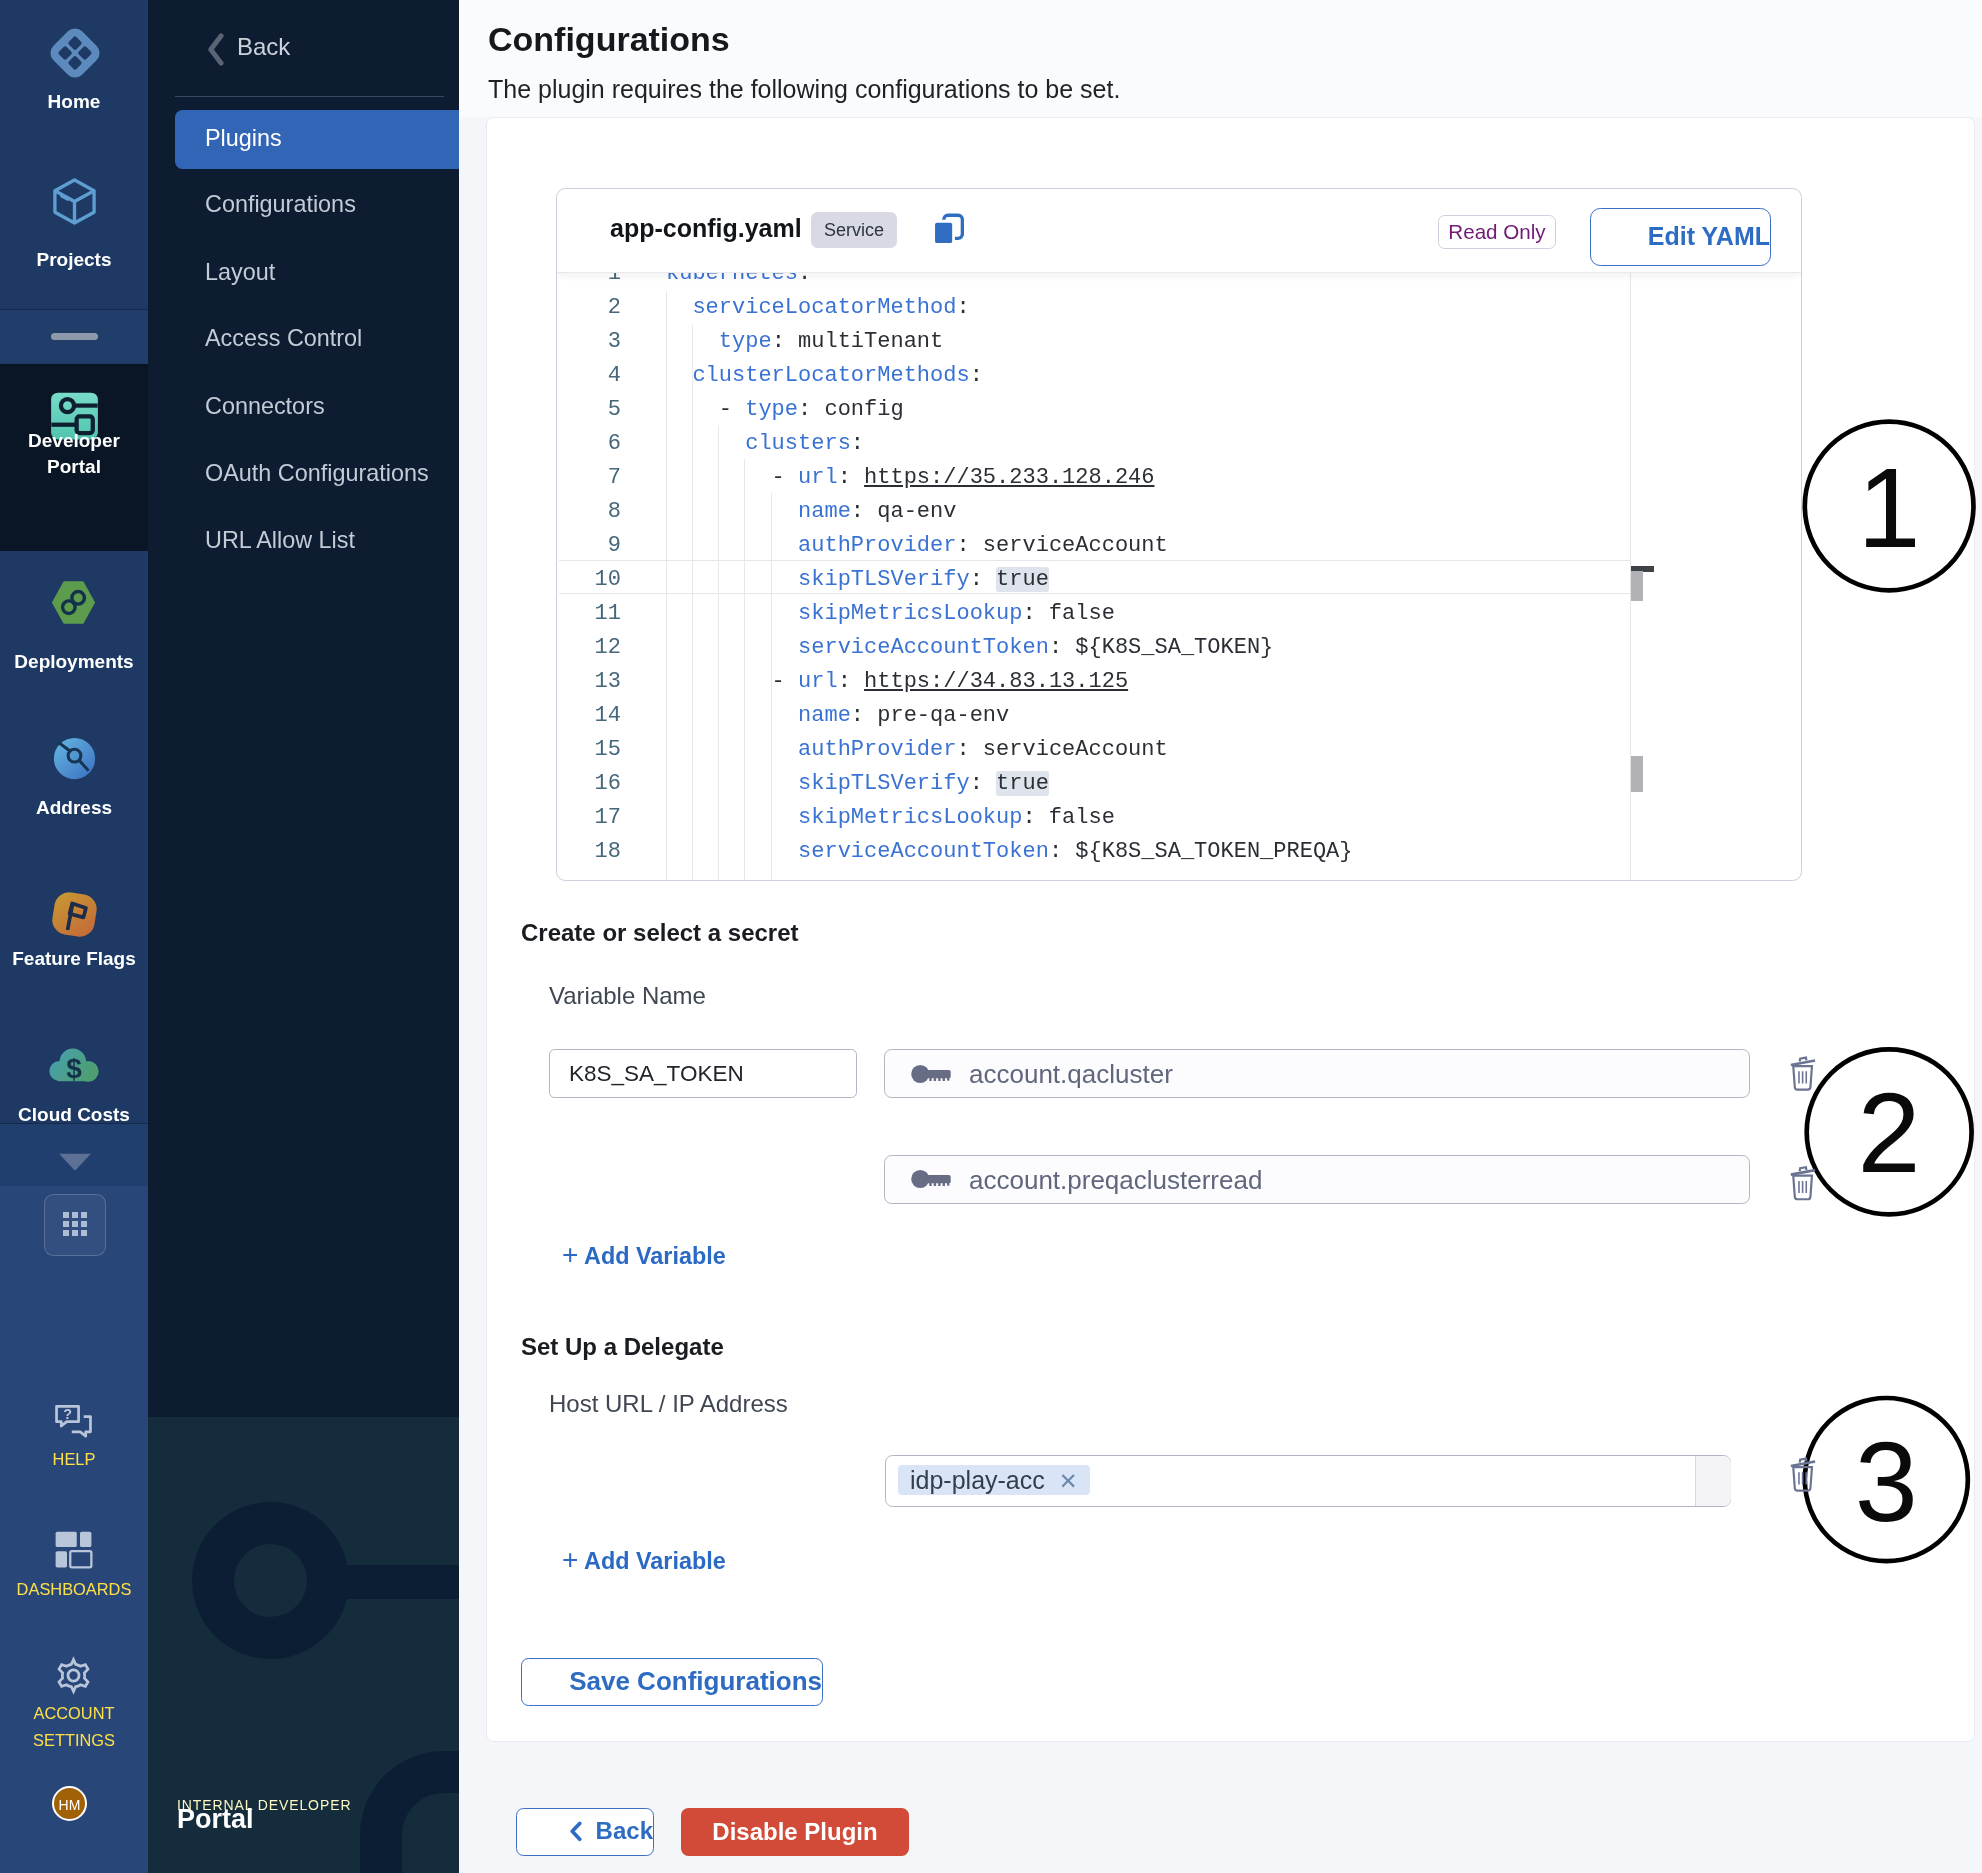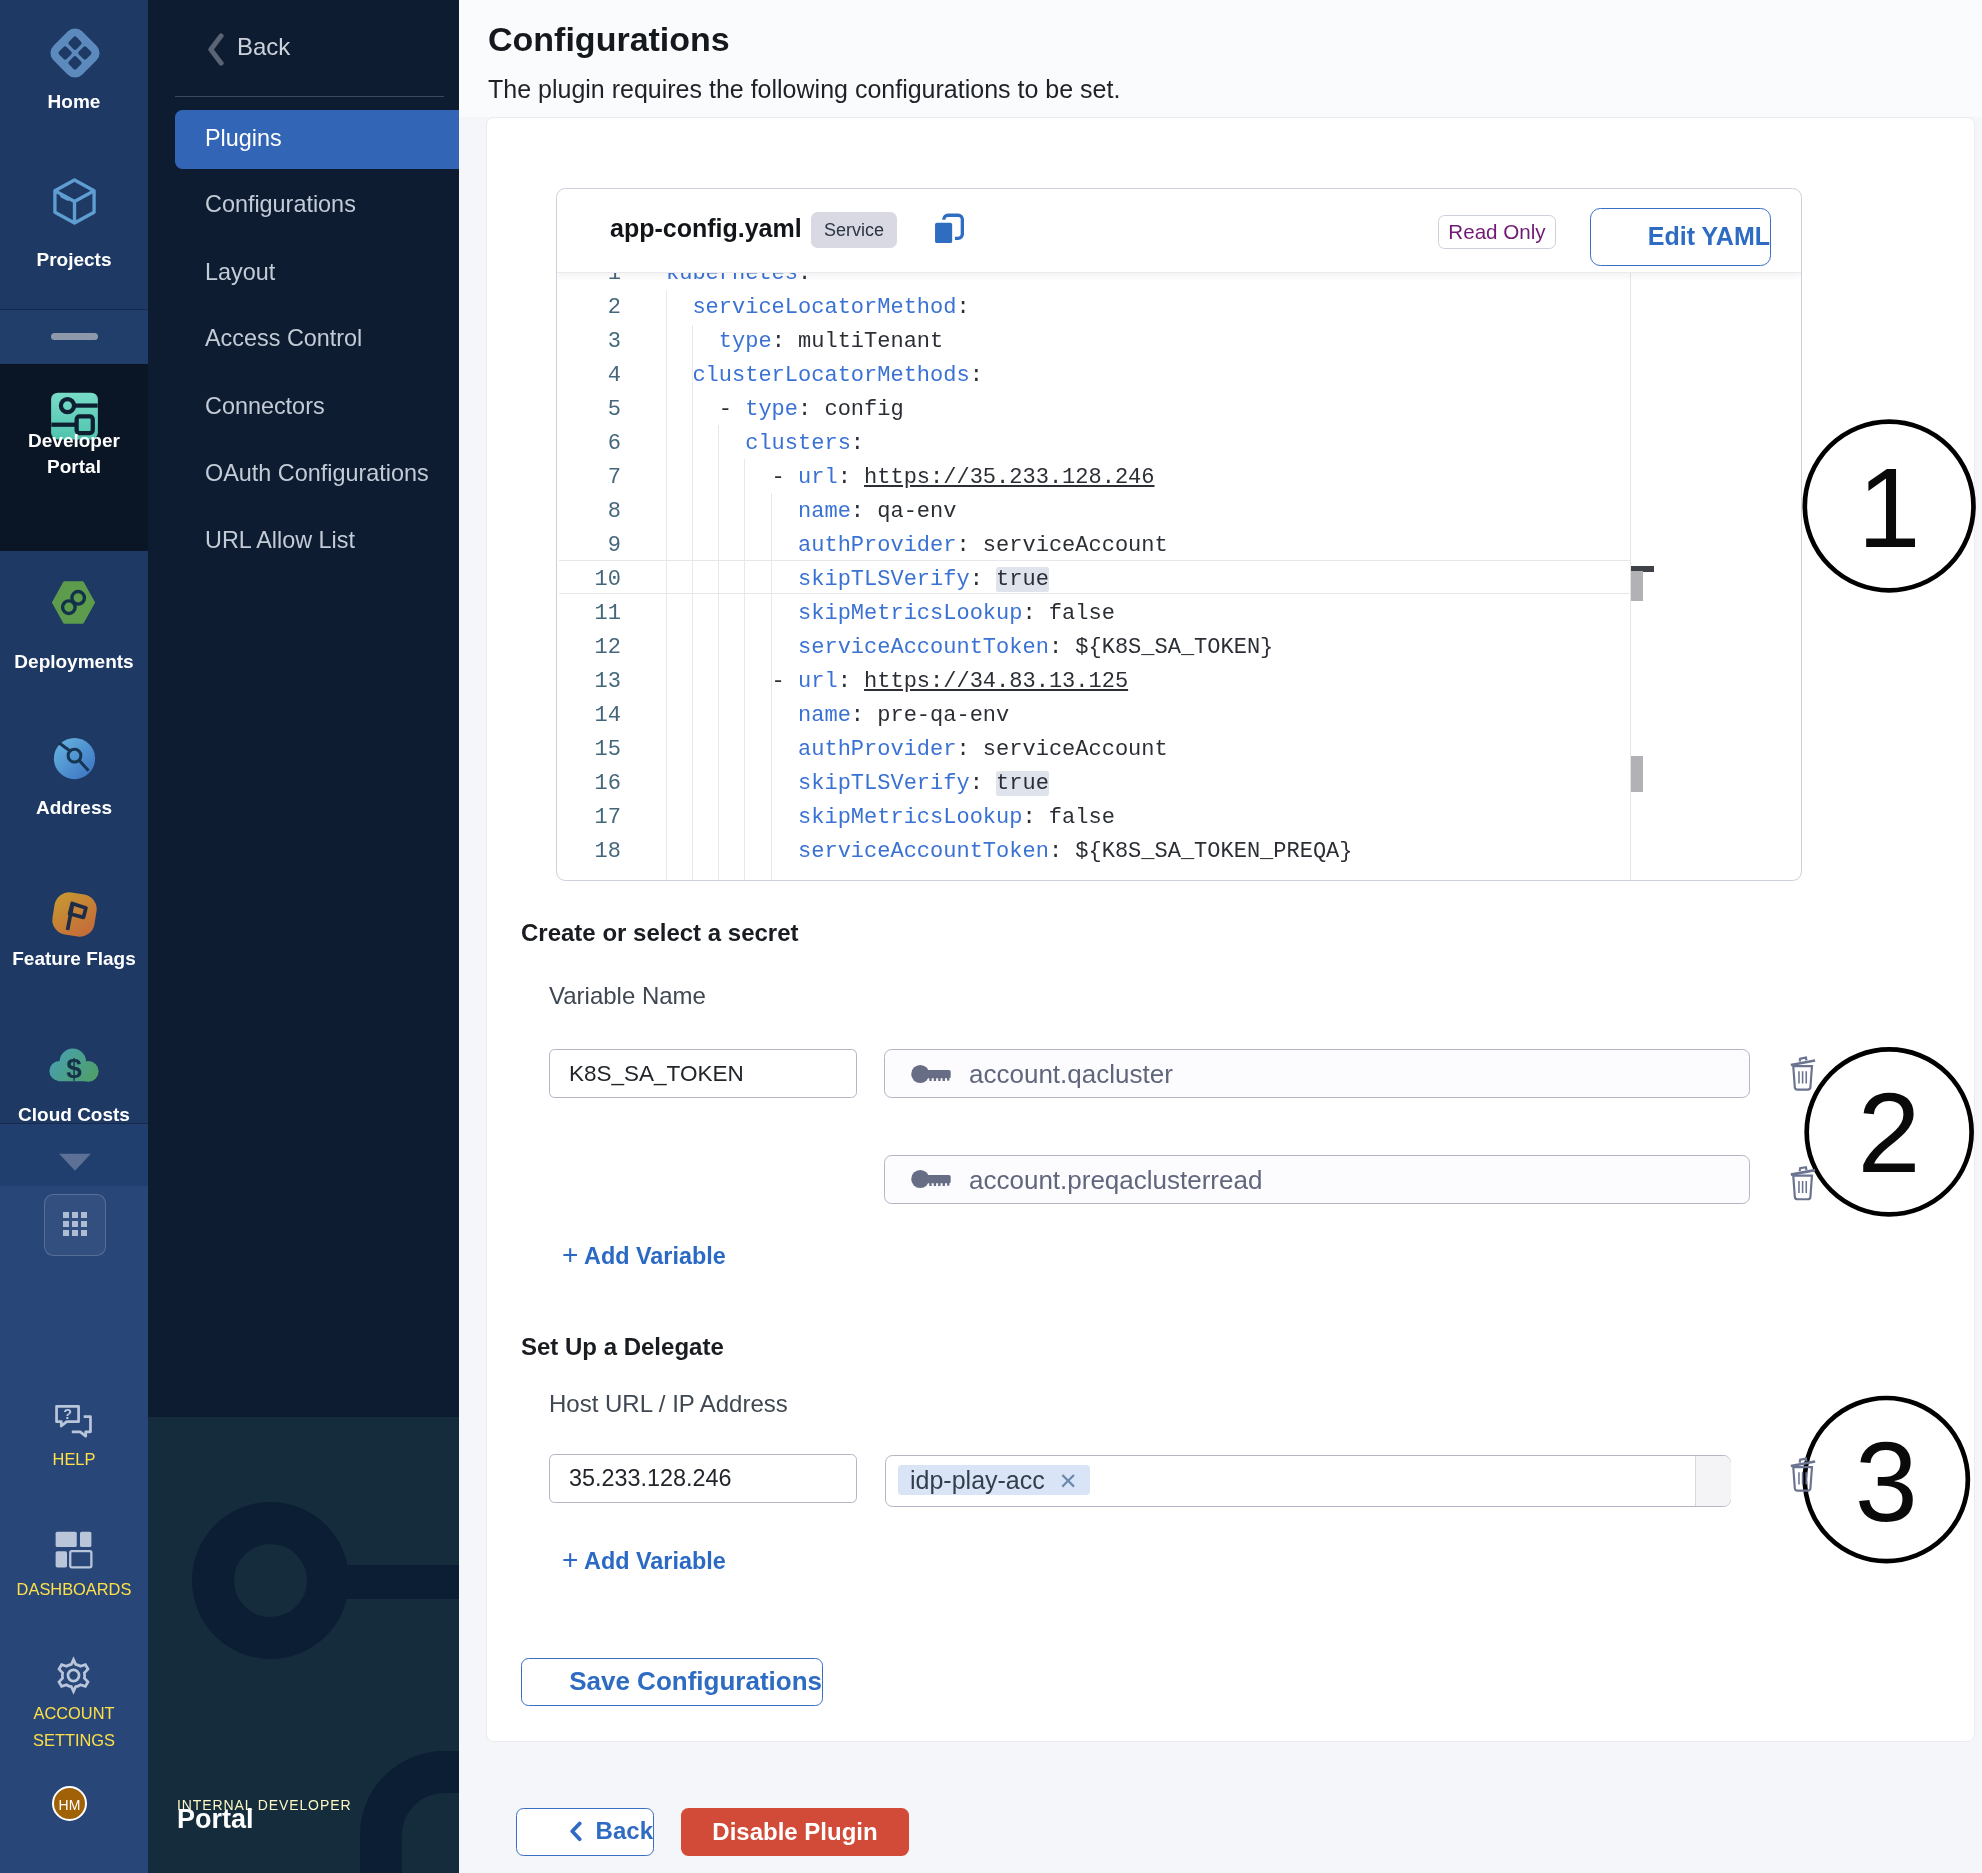--- a/index.html
+++ b/index.html
@@ -305,21 +305,20 @@
         <rect x="14.6" y="8.6" width="1.3" height="1.7"></rect>
         <rect x="17" y="8.6" width="1.3" height="1.7"></rect>
         <rect x="19.4" y="8.6" width="1.3" height="1.5"></rect>
       </g>
 </svg>
 <div class="abs" style="left:969px;top:1165px;font-size:26px;color:#60667c">account.preqaclusterread</div>
 
 <div class="abs addv" style="left:562px;top:1239px"><span style="font-size:28px;font-weight:normal">+</span> Add Variable</div>
 <div class="abs h2s" style="left:521px;top:1333px">Set Up a Delegate</div>
 <div class="abs lbl" style="left:549px;top:1390px">Host URL / IP Address</div>
-<div class="abs inp" style="left:549px;top:1454px;width:308px;font-size:23.4px">35.233.128.246</div>
 <div class="abs" style="left:885px;top:1455px;width:846px;height:52px;background:#fff;border:0.9px solid #b3b5c4;border-radius:7.5px"></div>
 <div class="abs" style="left:1695px;top:1456px;width:0.9px;height:50px;background:#d8d8de"></div>
 <div class="abs" style="left:1696px;top:1456px;width:35px;height:50px;background:#f4f4f6;border-radius:0 7.5px 7.5px 0"></div>
 <div class="abs" style="left:898px;top:1465px;height:30px;background:#d9e5f6;border-radius:3.7px;font-size:25px;color:#333e4c;line-height:30px;padding:0 12px">idp-play-acc&nbsp;&nbsp;<span style="color:#6c89ad;font-size:22.5px">✕</span></div>
 <div class="abs addv" style="left:562px;top:1544px"><span style="font-size:28px;font-weight:normal">+</span> Add Variable</div>
 <div class="abs obtn" style="left:521px;top:1658px;width:302px;height:48px;line-height:44px">Save Configurations</div>
 <div class="abs obtn" style="left:516px;top:1808px;width:138px;height:48px;line-height:44px;font-size:24px"><svg width="13" height="20.6" viewBox="0 0 14 22" style="vertical-align:-2.8px">
         <path d="M11.5 2.5 L3.5 11 L11.5 19.5" fill="none" stroke="#2e6bc2" stroke-width="4" stroke-linecap="round" stroke-linejoin="round"></path>
       </svg>&nbsp;&nbsp;Back</div>
 <div class="abs" style="left:681px;top:1808px;width:228px;height:48px;background:#d14b38;border-radius:7.5px;color:#fff;font-weight:bold;font-size:24px;text-align:center;line-height:48px">Disable Plugin</div>

